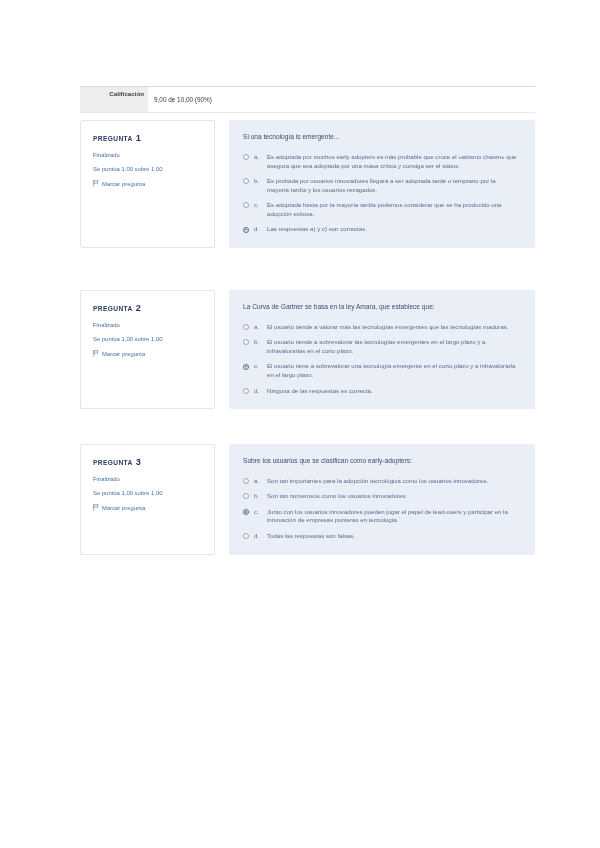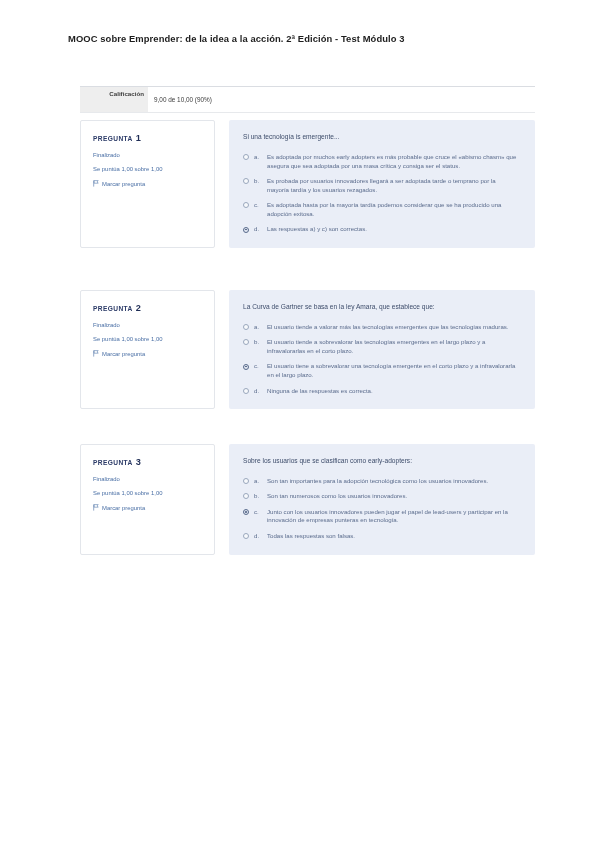--- a/index.html
+++ b/index.html
@@ -185,21 +185,20 @@
   .ans-text {
     flex: 1;
     max-width: 255px;
   }
 </style>
 </head>
 <body>
 
 <div class="page">
 
-  <div class="doc-title">MOOC sobre Emprender: de la idea a la acción. 2ª Edición - Test Módulo 3</div>
 
   <div class="grade-table">
     <div class="grade-row">
       <div class="grade-label-cell">Calificación</div>
       <div class="grade-value-cell">9,00 de 10,00 (90%)</div>
     </div>
   </div>
 
   <div id="questions-host">
       <div class="question-block" id="q-block-0">

